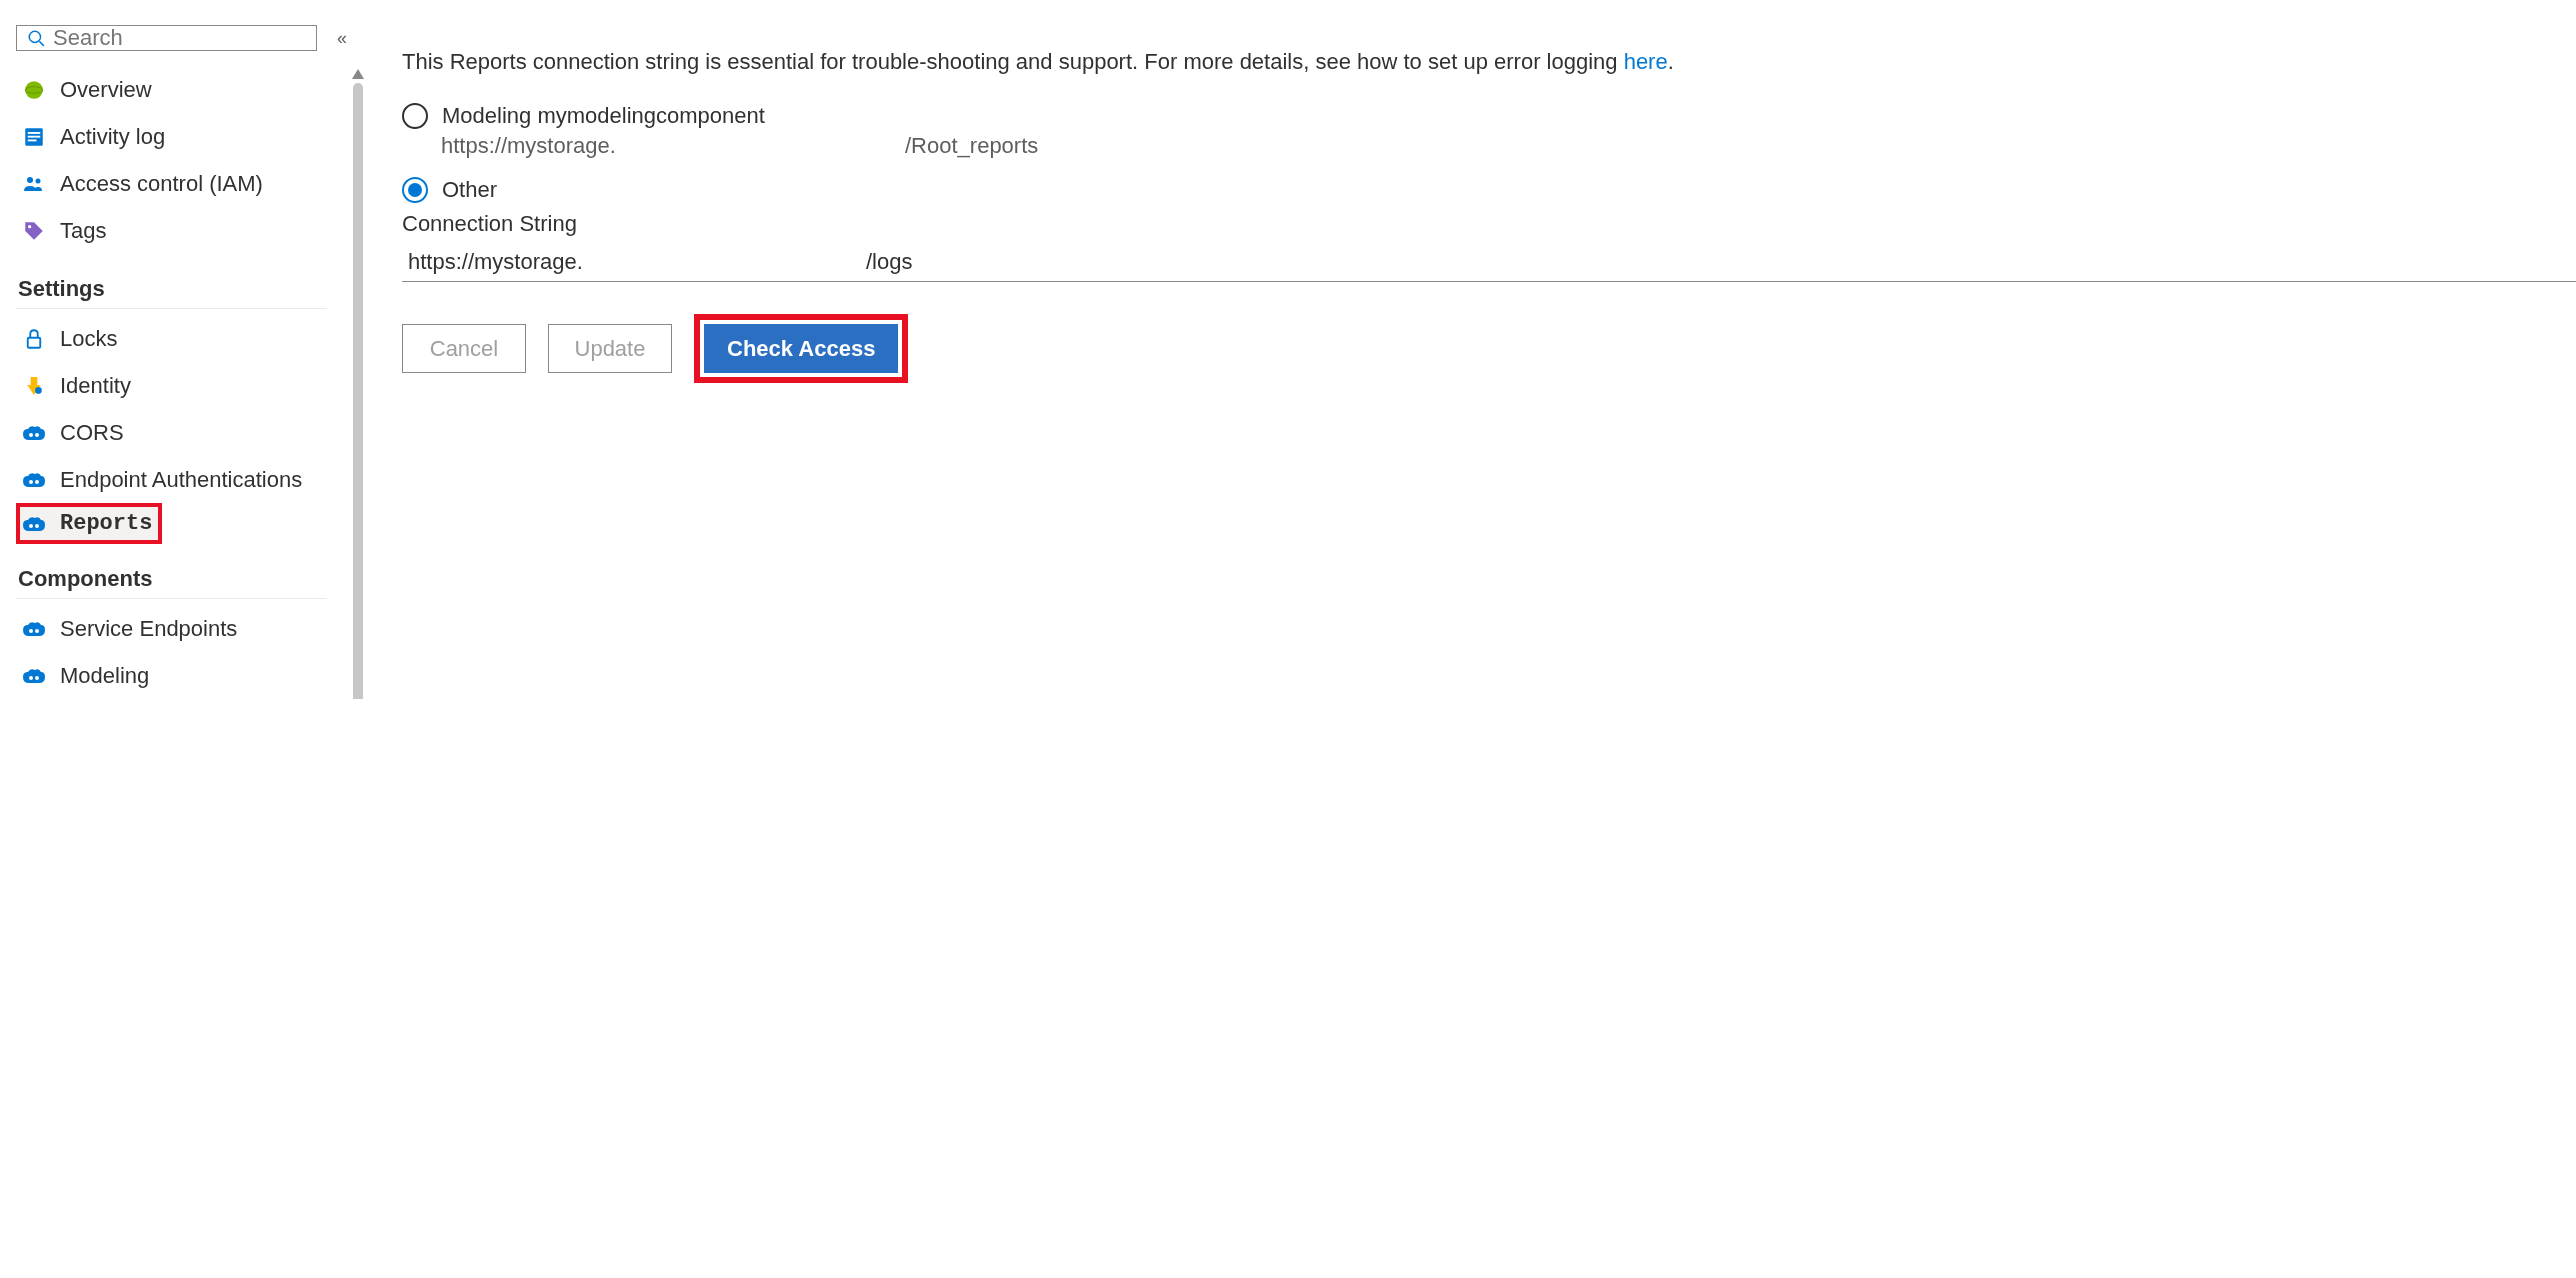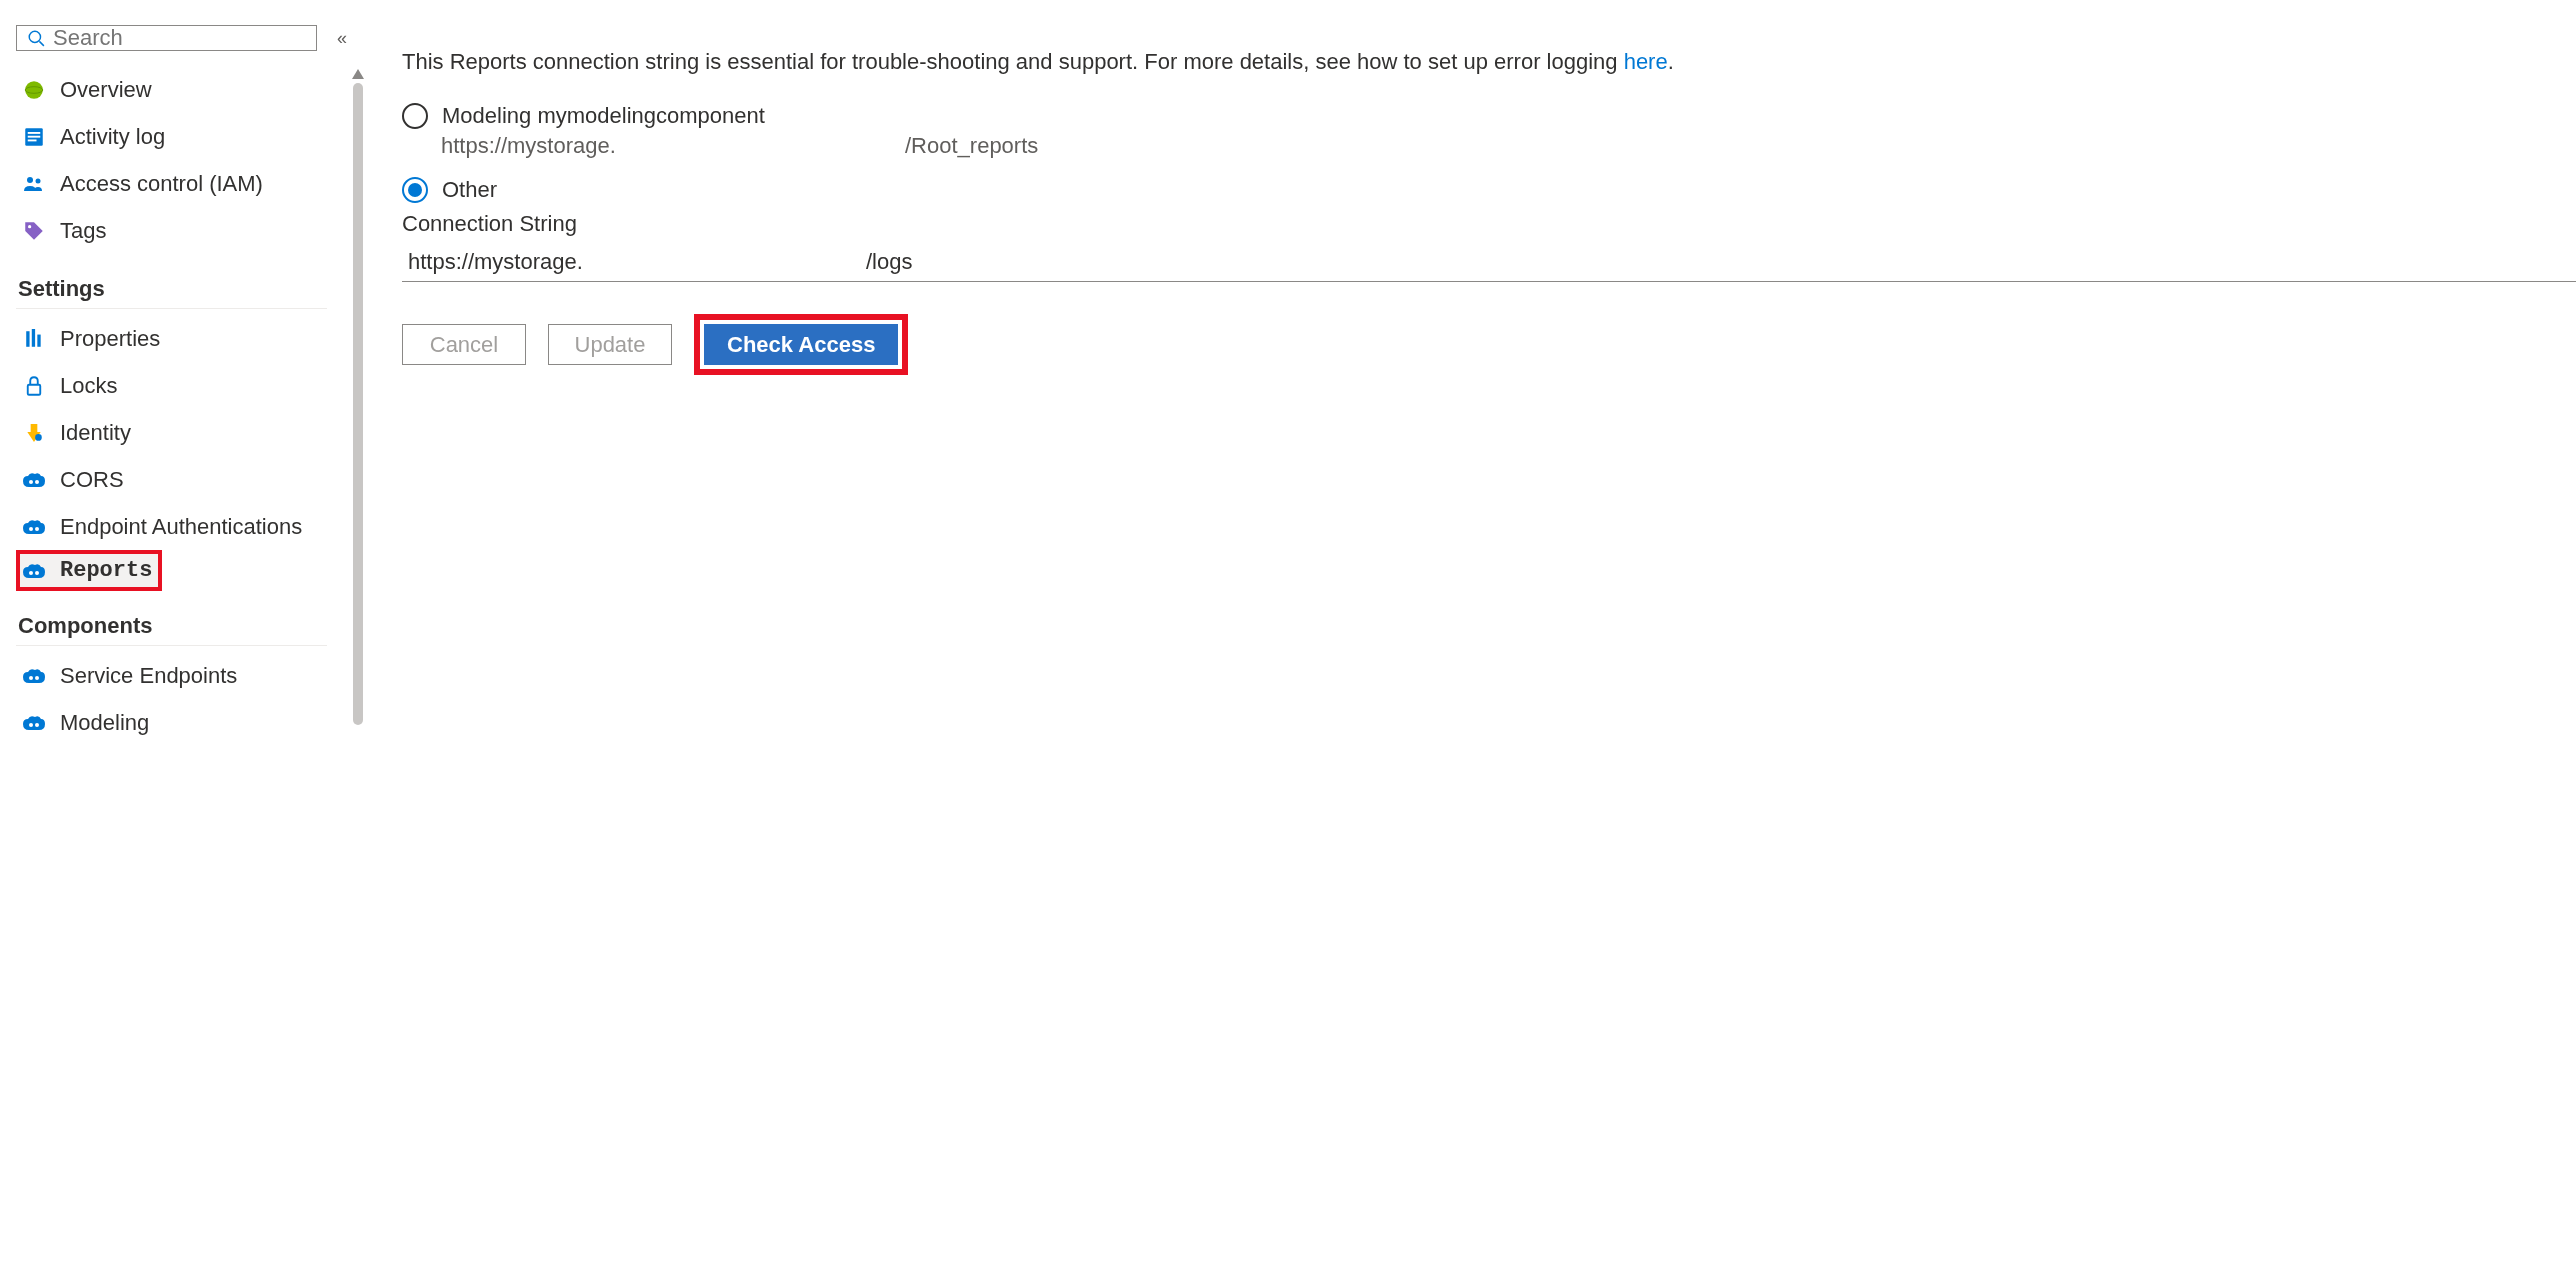--- a/index.html
+++ b/index.html
@@ -166,21 +166,21 @@
     align-items:center;
   }
   .text-input .c1 { width:458px; }
   .btn-row {
     display: flex;
     gap: 22px;
     margin-top: 32px;
     align-items:center;
   }
   .btn {
-    height: 41px;
+    height: 49px;
     min-width: 124px;
     border: 1px solid #8a8886;
     background: #fff;
     font-size: 22px;
     font-family: inherit;
     cursor: pointer;
     color: #a19f9d;
     padding:0 14px;
   }
   .btn.primary {
@@ -248,30 +248,20 @@
           <path d="M1 1 L8 1 L15 8 L8 15 L1 8 Z" fill="#8661c5"></path>
           <circle cx="4.5" cy="4.5" r="1.3" fill="#fff"></circle>
         </svg>
     </span>
     <span>Tags</span>
   </div>
 
   <div class="section-title">Settings</div>
   <hr class="divider">
 
-  <div class="nav-item">
-    <span class="icon-wrap">
-      <svg width="18" height="20" viewBox="0 0 14 18" fill="#0078d4">
-          <rect x="0" y="2" width="3" height="14"></rect>
-          <rect x="5" y="0" width="3" height="16"></rect>
-          <rect x="10" y="5" width="3" height="11"></rect>
-        </svg>
-    </span>
-    <span>Properties</span>
-  </div>
   <div class="nav-item">
     <span class="icon-wrap">
       <svg width="18" height="20" viewBox="0 0 14 16" fill="none" stroke="#0078d4" stroke-width="1.5">
           <rect x="2" y="7" width="10" height="8" rx="1" fill="none"></rect>
           <path d="M4 7 V4 Q4 1 7 1 Q10 1 10 4 V7"></path>
         </svg>
     </span>
     <span>Locks</span>
   </div>
   <div class="nav-item">

